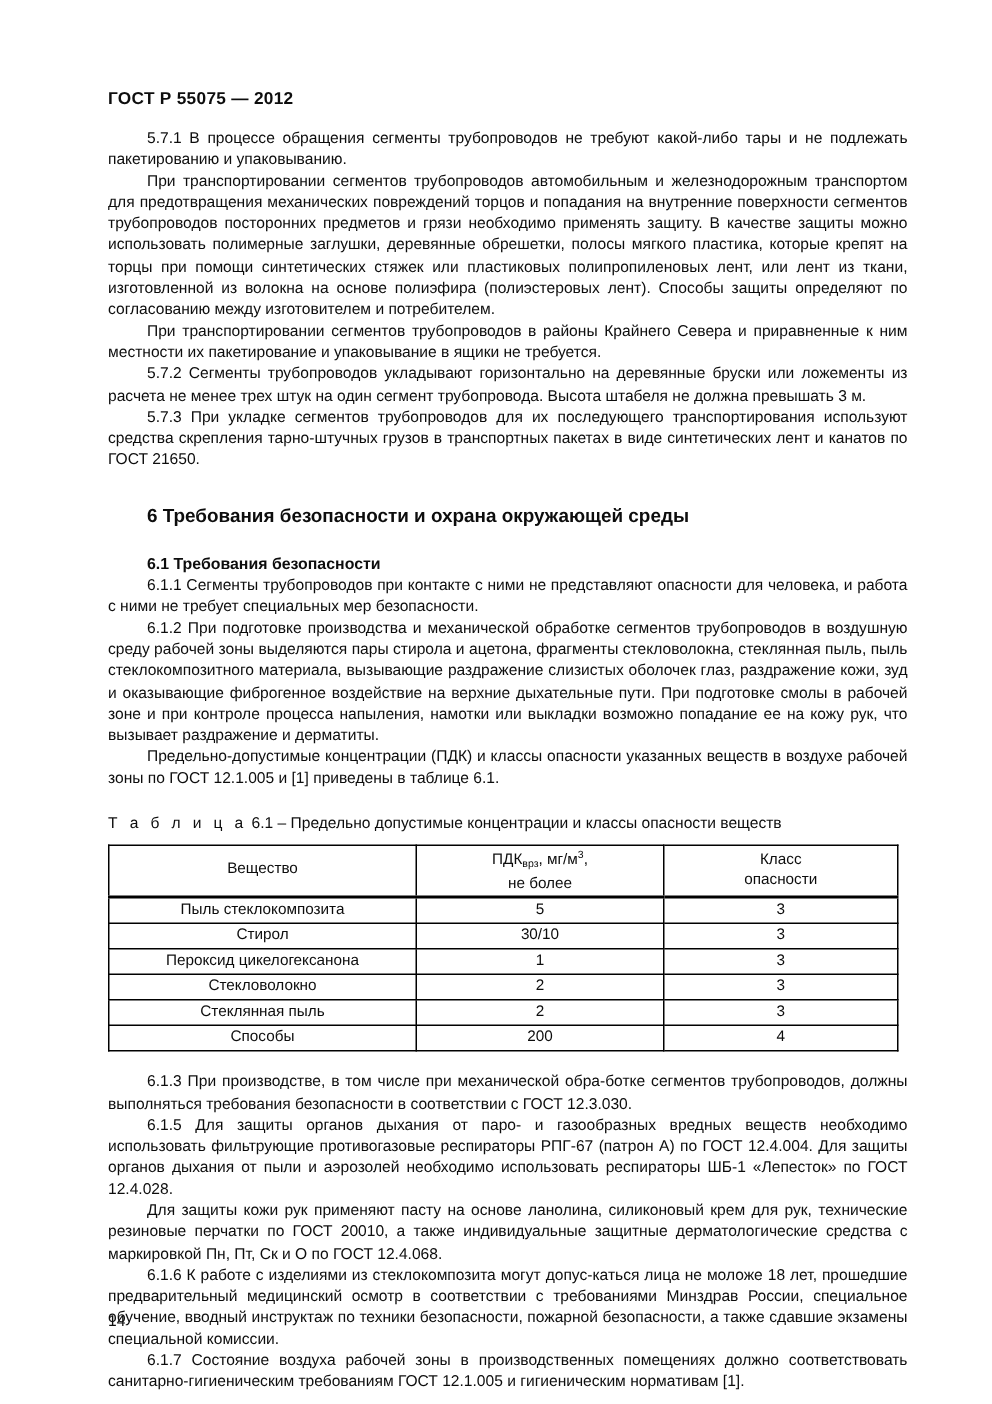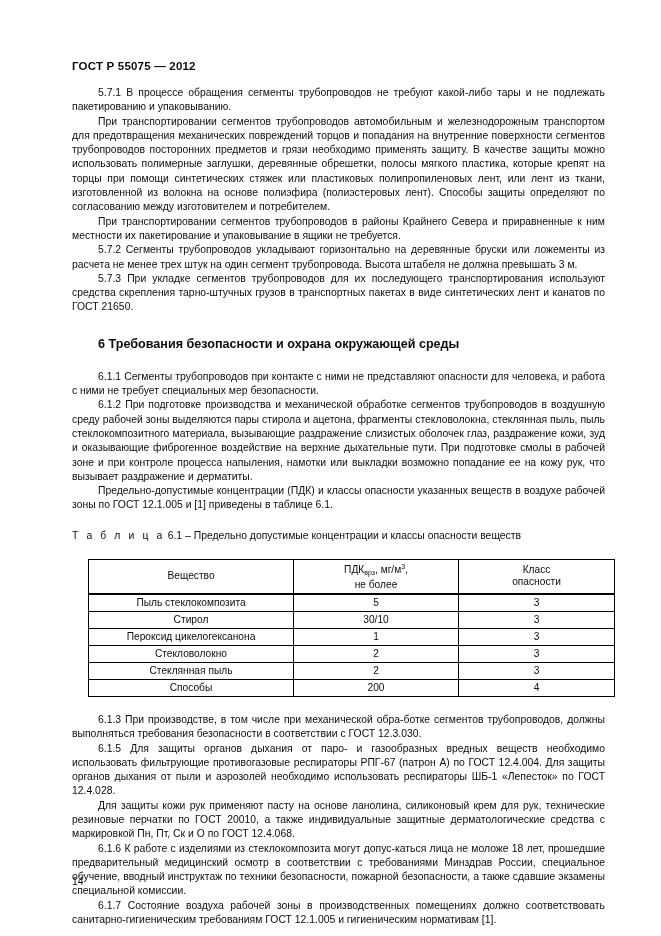--- a/index.html
+++ b/index.html
@@ -72,21 +72,21 @@
     line-height: 14px;
     margin: 0 0 6px 0;
     white-space: nowrap;
   }
   .table-caption .tw {
     letter-spacing: 2.6px;
   }
   table.gost {
     border-collapse: collapse;
     width: 526px;
-    margin: 16px;
+    margin: 0;
     table-layout: fixed;
   }
   table.gost th, table.gost td {
     border: 1px solid #000;
     font-size: 10.2px;
     font-weight: normal;
     padding: 1px 4px;
     line-height: 12.6px;
   }
   table.gost thead th {
@@ -131,20 +131,21 @@
     <p class="body">5.7.1 В процессе обращения сегменты трубопроводов не требуют какой-либо тары и не подлежать пакетированию и упаковыванию.</p>
     <p class="body">При транспортировании сегментов трубопроводов автомобильным и железнодорожным транспортом для предотвращения механических повреждений торцов и попадания на внутренние поверхности сегментов трубопроводов посторонних предметов и грязи необходимо применять защиту. В качестве защиты можно использовать полимерные заглушки, деревянные обрешетки, полосы мягкого пластика, которые крепят на торцы при помощи синтетических стяжек или пластиковых полипропиленовых лент, или лент из ткани, изготовленной из волокна на основе полиэфира (полиэстеровых лент). Способы защиты определяют по согласованию между изготовителем и потребителем.</p>
     <p class="body">При транспортировании сегментов трубопроводов в районы Крайнего Севера и приравненные к ним местности их пакетирование и упаковывание в ящики не требуется.</p>
     <p class="body">5.7.2 Сегменты трубопроводов укладывают горизонтально на деревянные бруски или ложементы из расчета не менее трех штук на один сегмент трубопровода. Высота штабеля не должна превышать 3 м.</p>
     <p class="body">5.7.3 При укладке сегментов трубопроводов для их последующего транспортирования используют средства скрепления тарно-штучных грузов в транспортных пакетах в виде синтетических лент и канатов по ГОСТ 21650.</p>
 
     <div class="gap-sec-top"></div>
     <h2 class="sec">6 Требования безопасности и охрана окружающей среды</h2>
     <div class="gap-sec-bot"></div>
 
+    <h3 class="subsec">6.1 Требования безопасности</h3>
     <div class="gap-sub-bot"></div>
 
     <p class="body">6.1.1 Сегменты трубопроводов при контакте с ними не представляют опасности для человека, и работа с ними не требует специальных мер безопасности.</p>
     <p class="body">6.1.2 При подготовке производства и механической обработке сегментов трубопроводов в воздушную среду рабочей зоны выделяются пары стирола и ацетона, фрагменты стекловолокна, стеклянная пыль, пыль стеклокомпозитного материала, вызывающие раздражение слизистых оболочек глаз, раздражение кожи, зуд и оказывающие фиброгенное воздействие на верхние дыхательные пути. При подготовке смолы в рабочей зоне и при контроле процесса напыления, намотки или выкладки возможно попадание ее на кожу рук, что вызывает раздражение и дерматиты.</p>
     <p class="body">Предельно-допустимые концентрации (ПДК) и классы опасности указанных веществ в воздухе рабочей зоны по ГОСТ 12.1.005 и [1] приведены в таблице 6.1.</p>
 
     <div class="gap-table-top"></div>
 
     <p class="table-caption"><span class="tw">Т а б л и ц а</span><span> 6.1 – Предельно допустимые концентрации и классы опасности веществ</span></p>
 

